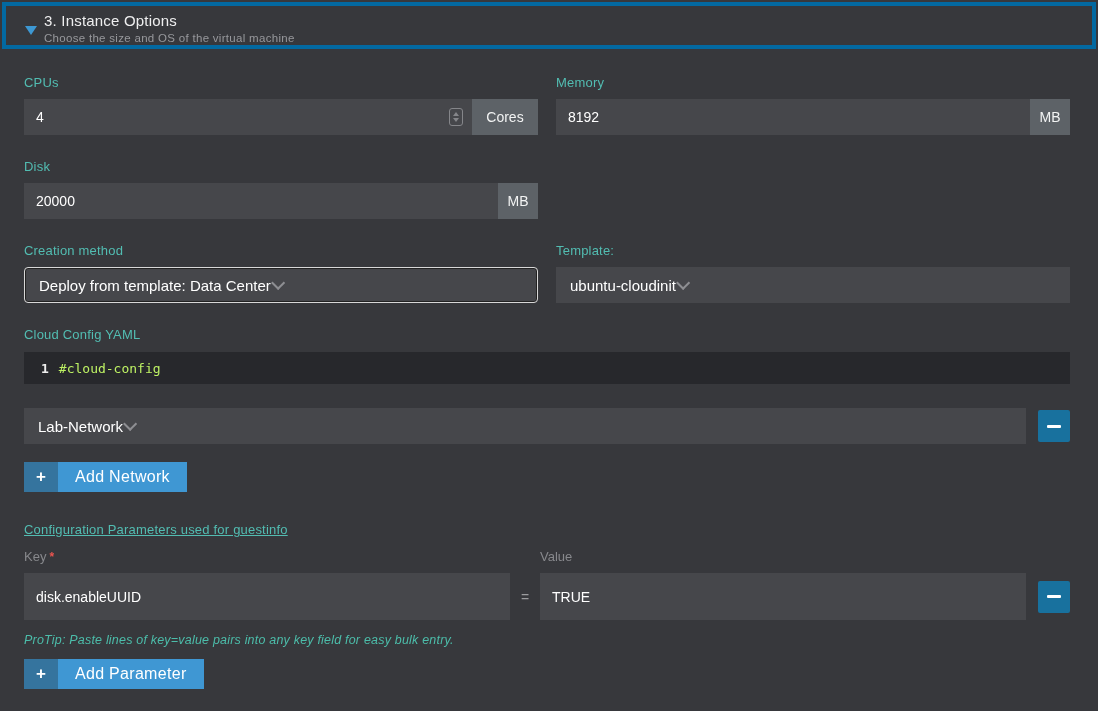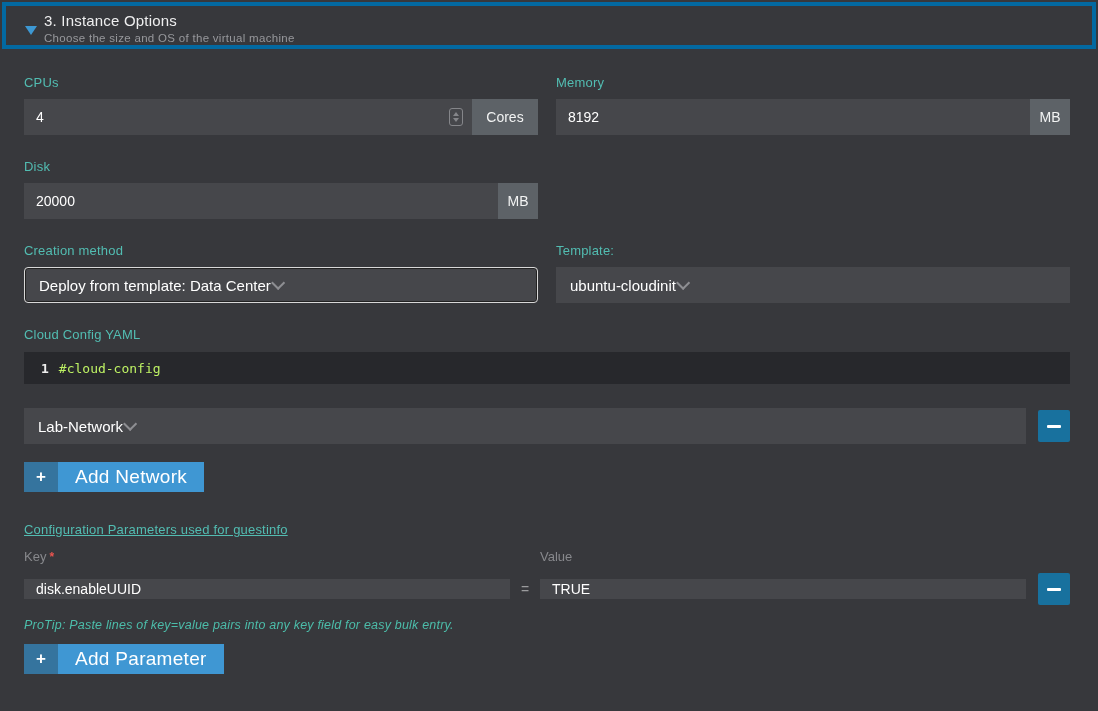--- a/index.html
+++ b/index.html
@@ -149,35 +149,35 @@
     cursor: pointer;
     font-family: "Liberation Sans", sans-serif;
   }
   .add-btn .icon-part {
     width: 34px; background: #35749e;
     display: flex; align-items: center; justify-content: center;
     color: #ffffff; font-size: 17px; font-weight: bold;
   }
   .add-btn .label-part {
     background: #3f97d3;
-    color: #ffffff; font-size: 19px;
+    color: #ffffff; font-size: 16px;
     display: flex; align-items: center;
     padding: 0 17px;
     letter-spacing: .3px;
   }
 
   
   .kv-grid {
     display: grid;
     grid-template-columns: 1fr 30px 1fr 44px;
     align-items: center;
   }
   .kv-grid.labels { margin-top: 10px; }
   .kv-grid.inputs { margin-top: 8px; }
-  .kv-input { height: 20px; }
+  .kv-input { height: 47px; }
   .eq { color: #9b9c9e; font-size: 14px; text-align: center; }
   .kv-minus { justify-self: end; }
 
   .protip {
     margin-top: 13px;
     font-style: italic;
     font-size: 12.5px;
     color: #4cbdaa;
     letter-spacing: .2px;
   }

